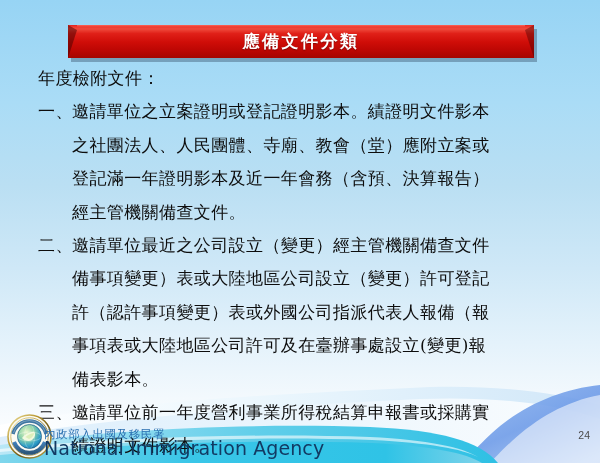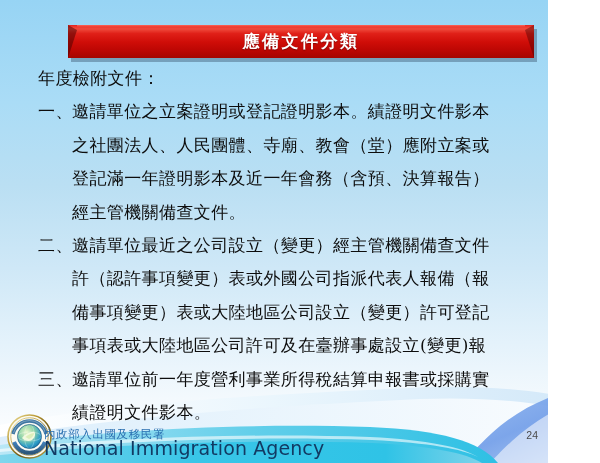--- a/index.html
+++ b/index.html
@@ -9,21 +9,21 @@
   }
   body {
     width: 600px;
     height: 463px;
     overflow: hidden;
     font-family: "DejaVu Serif", "Liberation Serif", serif;
   }
 
   #slide {
     position: relative;
-    width: 548px;
+    width: 600px;
     height: 463px;
     overflow: hidden;
     background: linear-gradient(to bottom,
         #97d4f4 0%,
         #9ed7f5 8%,
         #aadcf6 22%,
         #badff3 40%,
         #cfe8f7 58%,
         #e4f2fb 74%,
         #f3f9fd 86%,
@@ -248,23 +248,24 @@
         <div>之社團法人、人民團體、寺廟、教會（堂）應附立案或</div>
         <div>登記滿一年證明影本及近一年會務（含預、決算報告）</div>
         <div>經主管機關備查文件。</div>
       </div>
     </div>
 
     <div class="item">
       <span class="marker">二、</span>
       <div class="lines">
         <div>邀請單位最近之公司設立（變更）經主管機關備查文件</div>
+        <div>備事項變更）表或大陸地區公司設立（變更）許可登記</div>
         <div>許（認許事項變更）表或外國公司指派代表人報備（報</div>
-        <div>備事項變更）表或大陸地區公司設立（變更）許可登記</div>
         <div>事項表或大陸地區公司許可及在臺辦事處設立(變更)報</div>
+        <div>備表影本。</div>
       </div>
     </div>
 
     <div class="item">
       <span class="marker">三、</span>
       <div class="lines">
         <div>邀請單位前一年度營利事業所得稅結算申報書或採購實</div>
         <div>績證明文件影本。</div>
       </div>
     </div>

